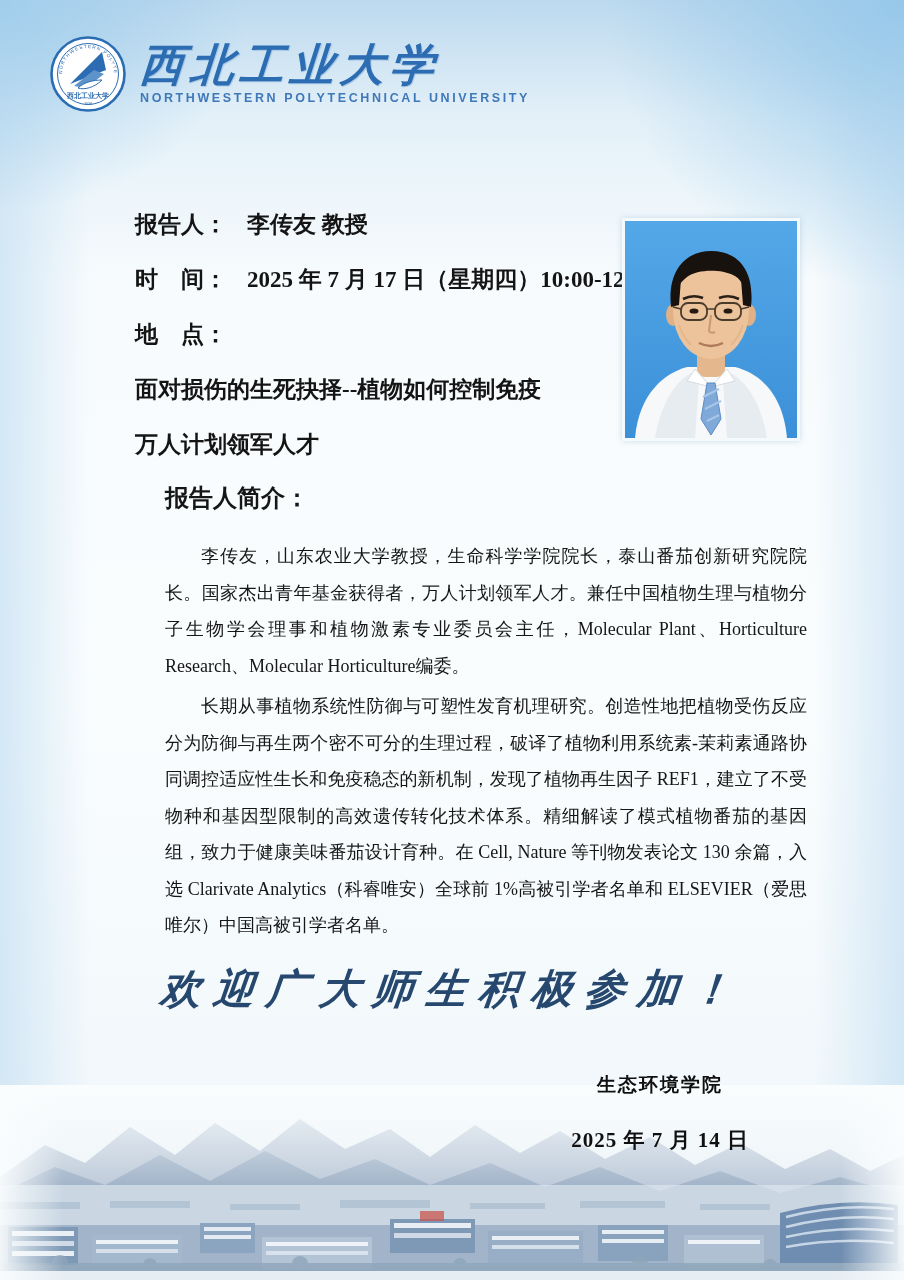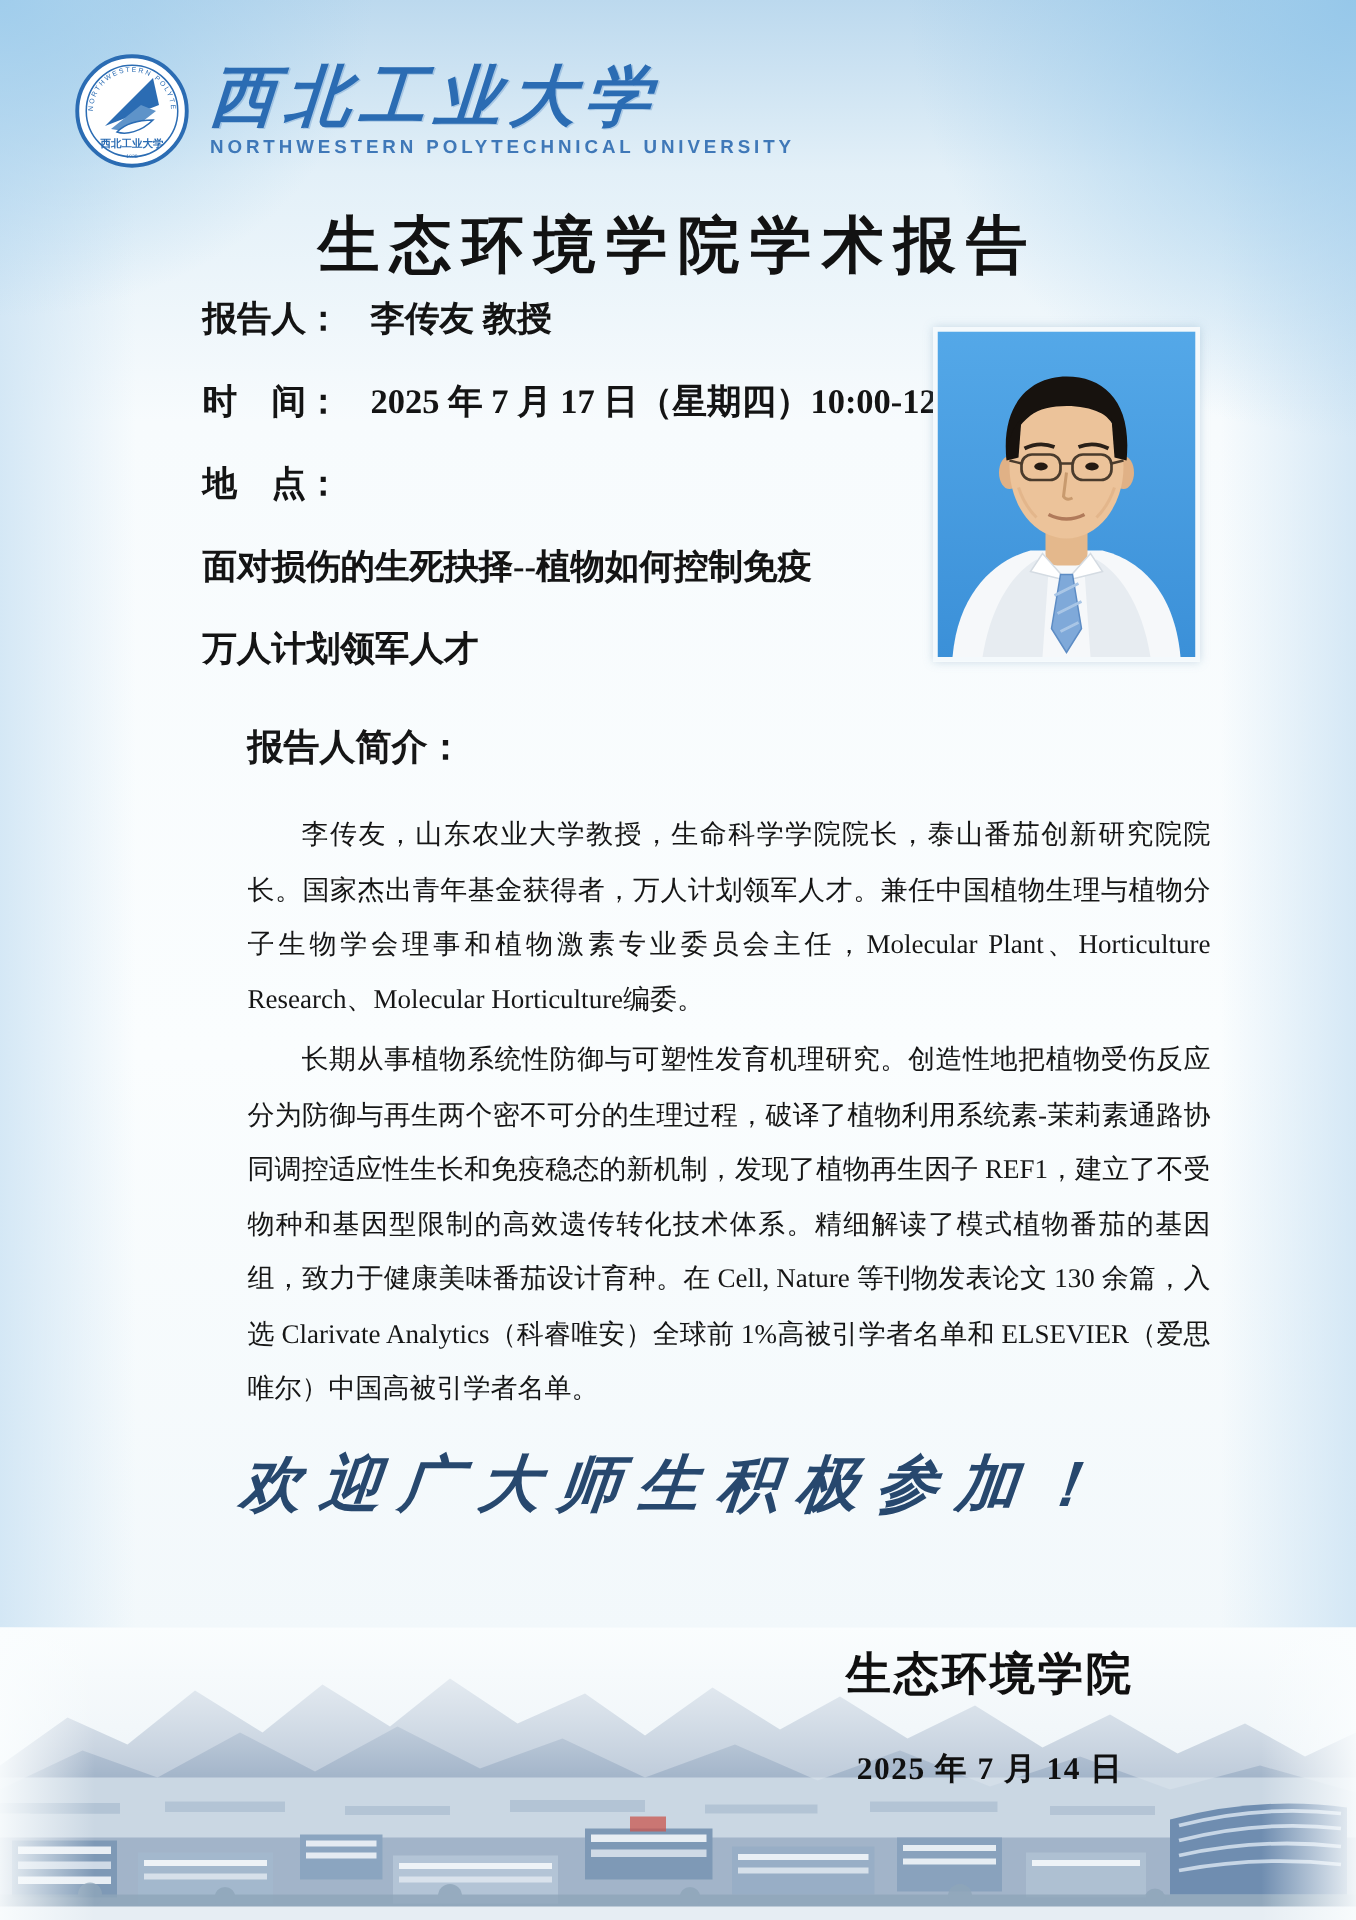--- a/index.html
+++ b/index.html
@@ -22,21 +22,21 @@
           text-shadow:1px 1px 0 rgba(43,108,179,.25);transform:skewX(-4deg);}
   .uni-en{font-family:"Liberation Sans","DejaVu Sans",sans-serif;font-size:12.5px;font-weight:bold;
           color:#3f78b8;letter-spacing:2.6px;margin-top:4px;}
 
   
   .title{position:absolute;top:136px;left:0;width:100%;text-align:center;
          font-size:41px;font-weight:bold;color:#121212;letter-spacing:7px;
          font-family:"DejaVu Serif","Liberation Serif",serif;}
 
   
-  .info{position:absolute;top:196px;left:135px;width:492px;}
+  .info{position:absolute;top:208px;left:135px;width:492px;}
   .info-row{display:flex;margin-bottom:22px;font-size:23px;font-weight:bold;color:#141414;line-height:33px;}
   .info-label{flex:0 0 112px;white-space:nowrap;}
   .info-value{white-space:nowrap;}
   .info-value.wrap2 span{display:block;white-space:nowrap;}
 
   
   .photo{position:absolute;top:218px;left:622px;width:172px;height:217px;
          border:3px solid #f4f9fc;box-shadow:0 0 6px rgba(120,160,190,.35);}
   .photo svg{display:block;}
 
@@ -46,21 +46,21 @@
   .bio p{margin:0 0 4px 0;font-size:18px;line-height:36.5px;text-align:justify;text-indent:2em;}
 
   
   .welcome{position:absolute;top:962px;left:0;width:100%;text-align:center;
            font-family:"DejaVu Serif","Liberation Serif",serif;
            font-size:41px;font-weight:bold;font-style:italic;color:#27486e;
            letter-spacing:12px;transform:skewX(-6deg);}
 
   
   .footer{position:absolute;top:1072px;left:505px;width:310px;text-align:center;z-index:3;color:#101010;}
-  .footer-org{font-size:30px;font-weight:bold;letter-spacing:2px;margin-top:24px;}
+  .footer-org{font-size:19px;font-weight:bold;letter-spacing:2px;}
   .footer-date{font-size:21px;font-weight:bold;margin-top:28px;letter-spacing:1px;}
 
   
   .cityscape{position:absolute;left:0;bottom:0;width:904px;height:195px;z-index:1;}
   .cityscape svg{display:block;}
   .city-fade{position:absolute;left:0;bottom:0;width:904px;height:195px;z-index:2;pointer-events:none;
      background:
        linear-gradient(90deg, rgba(250,253,254,.9) 0%, rgba(250,253,254,0) 7%, rgba(250,253,254,0) 93%, rgba(250,253,254,.9) 100%),
        linear-gradient(180deg, rgba(250,253,254,1) 0%, rgba(250,253,254,.55) 22%, rgba(250,253,254,0) 52%);}
 </style>
@@ -88,21 +88,20 @@
         <text x="38" y="62" text-anchor="middle" font-size="7" fill="#2b6cb3" font-family="DejaVu Serif, serif" font-weight="bold">西北工业大学</text>
         <text x="38" y="69" text-anchor="middle" font-size="3.4" fill="#2b6cb3" font-family="Liberation Sans, sans-serif">1938</text>
       </svg>
     </div>
     <div class="uni-names">
       <div class="uni-cn">西北工业大学</div>
       <div class="uni-en">NORTHWESTERN POLYTECHNICAL UNIVERSITY</div>
     </div>
   </div>
 
-  <div class="title">生态环境学院学术报告</div>
 
   <div class="info">
     <div class="info-row">
       <span class="info-label">报告人：</span>
       <span class="info-value">李传友  教授</span>
     </div>
     <div class="info-row">
       <span class="info-label">时　间：</span>
       <span class="info-value">2025 年 7 月 17 日（星期四）10:00-12:00</span>
     </div>

